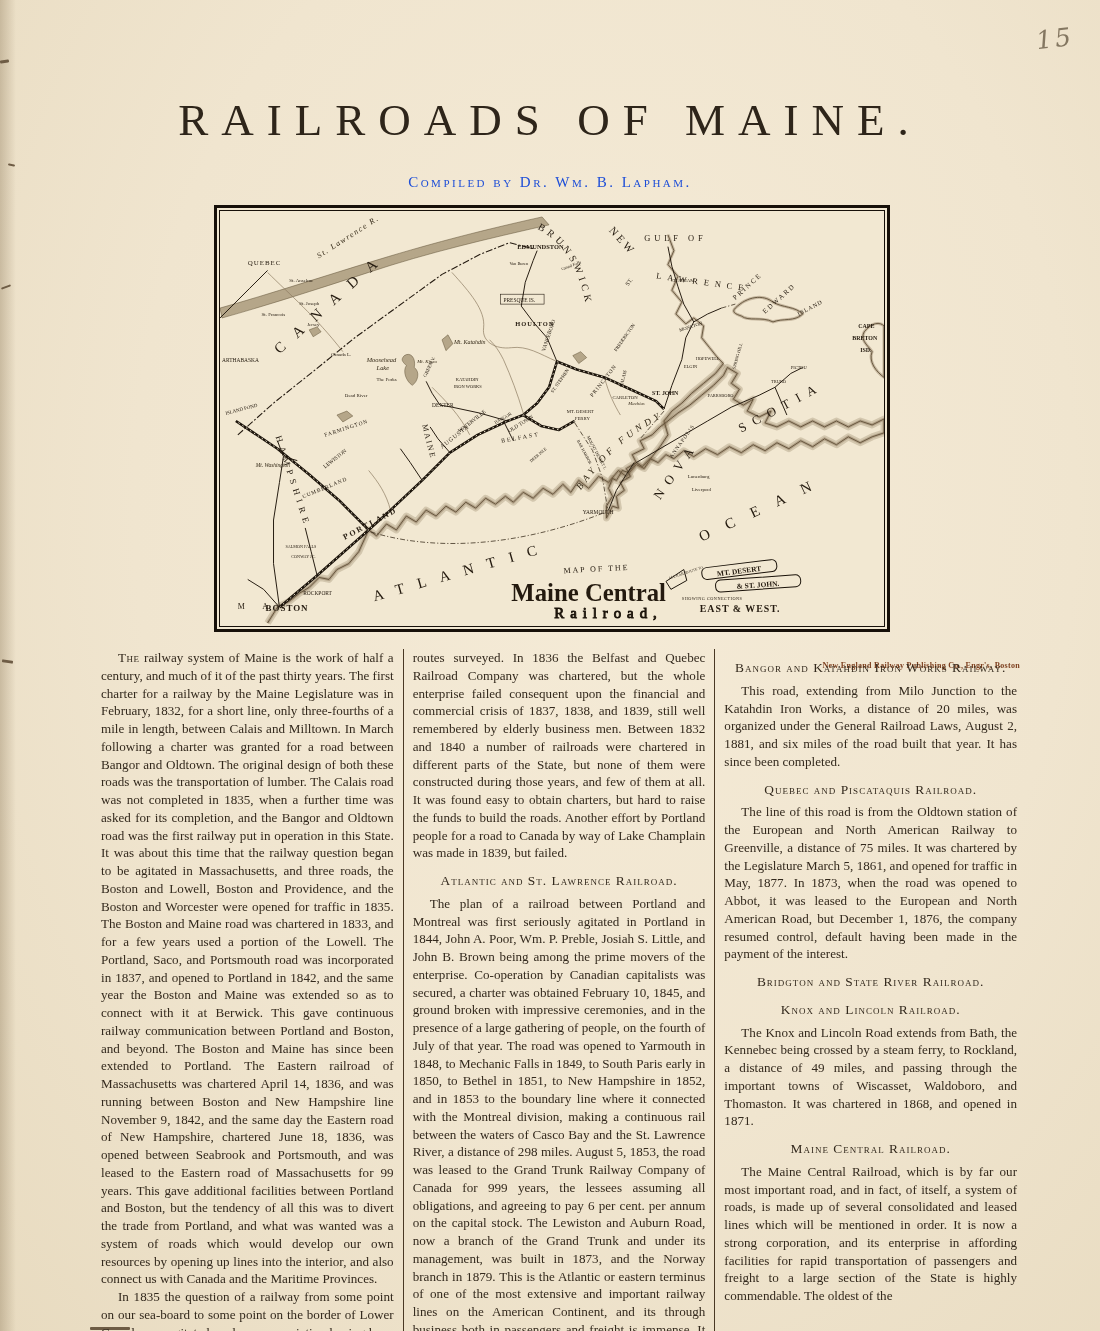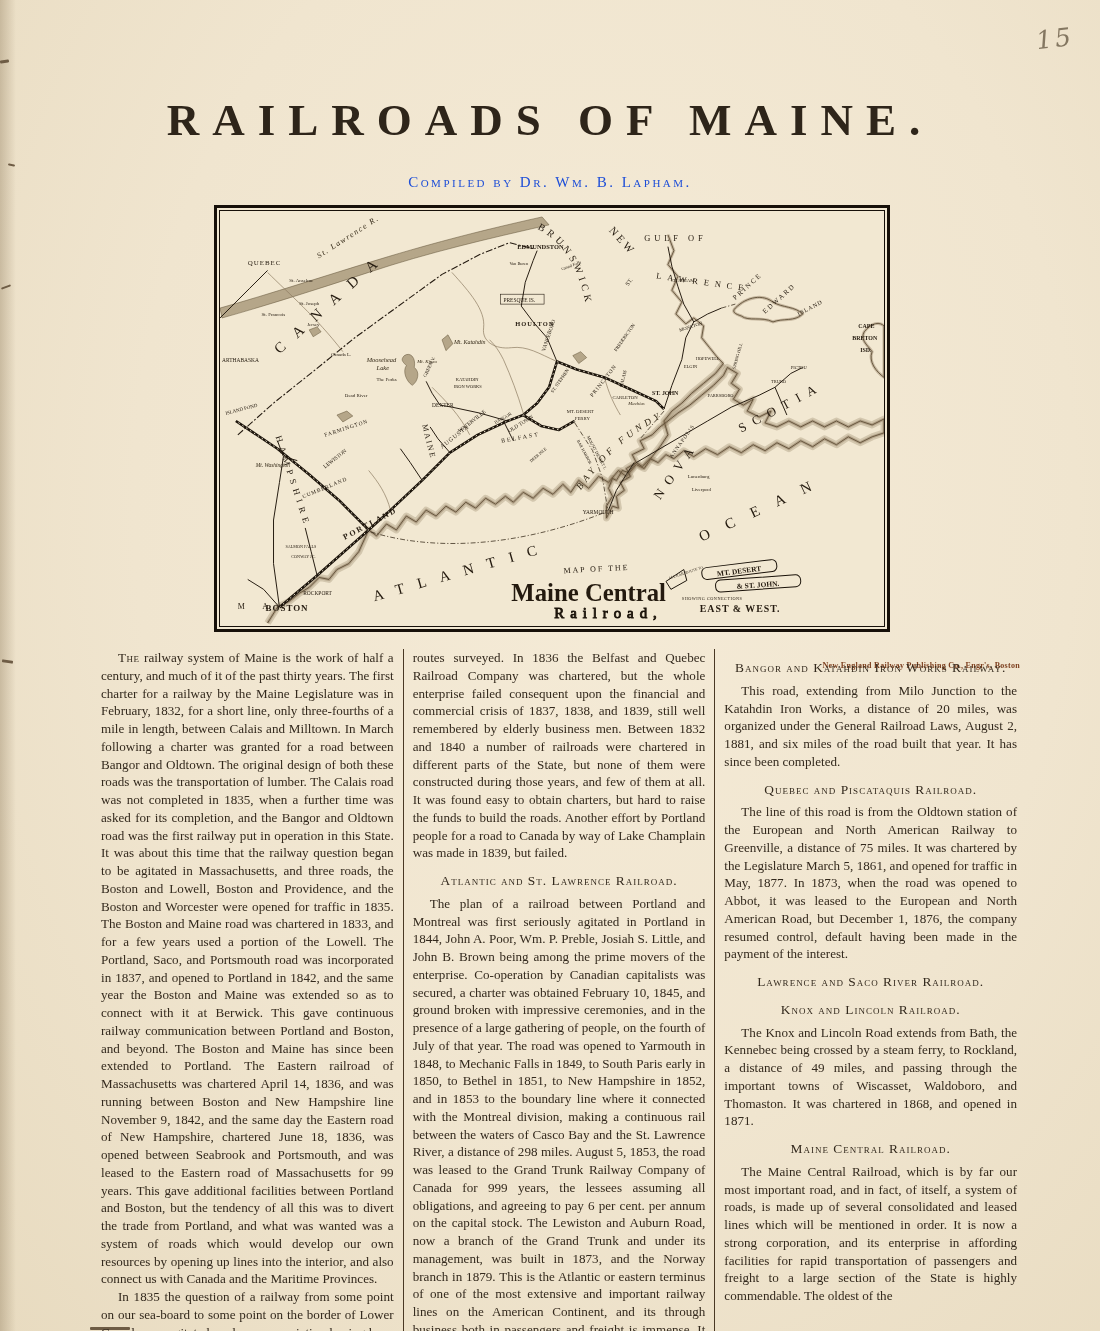--- a/index.html
+++ b/index.html
@@ -7,21 +7,21 @@
     width:1100px;height:1331px;position:relative;overflow:hidden;
     background:radial-gradient(ellipse at 55% 38%, #f5ebd7 0%, #f0e5cf 55%, #e8dbc0 100%);
     font-family:"Liberation Serif", serif;color:#33291d;
   }
   .edge-shadow{position:absolute;left:0;top:0;bottom:0;width:16px;
     background:linear-gradient(to right, rgba(110,88,55,.28), rgba(110,88,55,0));}
   .mark{position:absolute;background:#6e5c45;border-radius:1px}
   .hand-number{position:absolute;top:24px;left:1036px;font-family:"DejaVu Serif",serif;
     font-style:italic;font-size:25px;color:#847761;transform:rotate(-7deg);letter-spacing:3px}
   .page-title{position:absolute;top:94px;left:0;width:100%;text-align:center;margin:0;
-    font-size:45px;font-weight:700;letter-spacing:13px;color:#2e251a}
+    font-size:45px;font-weight:400;letter-spacing:13px;color:#2e251a}
   .byline{position:absolute;top:174px;left:0;width:100%;text-align:center;
     font-variant:small-caps;font-size:15px;letter-spacing:2.5px;color:#1d4ed8}
   .map-frame{position:absolute;left:214px;top:205px;width:676px;height:427px;
     box-sizing:border-box;border:3px solid #171009;background:#f2e8d2;padding:2px}
   .map-inner{width:100%;height:100%;box-sizing:border-box;border:1px solid #171009}
   .map-inner svg{display:block}
   .map-credit{position:absolute;left:600px;top:661px;width:420px;text-align:right;
     font-size:8px;font-weight:bold;color:#7e4120;letter-spacing:.3px}
   .cols{position:absolute;left:92px;top:649px;width:934px;display:flex;align-items:stretch}
   .col{width:296px;padding:0 9px;font-size:13.1px;line-height:17.75px;text-align:justify;color:#33291d}
@@ -248,20 +248,20 @@
   <div class="col mid">
     <p class="cont">routes surveyed.  In 1836 the Belfast and Quebec Railroad Company was chartered, but the whole enterprise failed consequent upon the financial and commercial crisis of 1837, 1838, and 1839, still well remembered by elderly business men.  Between 1832 and 1840 a number of railroads were chartered in different parts of the State, but none of them were constructed during those years, and few of them at all.  It was found easy to obtain charters, but hard to raise the funds to build the roads. Another effort by Portland people for a road to Canada by way of Lake Champlain was made in 1839, but failed.</p>
     <div class="chead">Atlantic and St. Lawrence Railroad.</div>
     <p>The plan of a railroad between Portland and Montreal was first seriously agitated in Portland in 1844, John A. Poor, Wm. P. Preble, Josiah S. Little, and John B. Brown being among the prime movers of the enterprise.  Co-operation by Canadian capitalists was secured, a charter was obtained February 10, 1845, and ground broken with impressive ceremonies, and in the presence of a large gathering of people, on the fourth of July of that year. The road was opened to Yarmouth in 1848, to Mechanic Falls in 1849, to South Paris early in 1850, to Bethel in 1851, to New Hampshire in 1852, and in 1853 to the boundary line where it connected with the Montreal division, making a continuous rail between the waters of Casco Bay and the St. Lawrence River, a distance of 298 miles.  August 5, 1853, the road was leased to the Grand Trunk Railway Company of Canada for 999 years, the lessees assuming all obligations, and agreeing to pay 6 per cent. per annum on the capital stock.  The Lewiston and Auburn Road, now a branch of the Grand Trunk and under its management, was built in 1873, and the Norway branch in 1879.  This is the Atlantic or eastern terminus of one of the most extensive and important railway lines on the American Continent, and its through business both in passengers and freight is immense.  It affords good railway facilities for parts of the counties of Cumberland, Androscoggin, and Oxford, more especially the latter.  The cars of the Rumford Falls and Buckfield Railroad, are drawn over the Grand Trunk to Mechanic Falls, where the former road diverges.  It also affords</p>
   </div>
   <div class="col">
     <div class="chead">Bangor and Katahdin Iron Works Railway.</div>
     <p>This road, extending from Milo Junction to the Katahdin Iron Works, a distance of 20 miles, was organized under the General Railroad Laws, August 2, 1881, and six miles of the road built that year.  It has since been completed.</p>
     <div class="chead">Quebec and Piscataquis Railroad.</div>
     <p>The line of this road is from the Oldtown station of the European and North American Railway to Greenville, a distance of 75 miles.  It was chartered by the Legislature March 5, 1861, and opened for traffic in May, 1877.  In 1873, when the road was opened to Abbot, it was leased to the European and North American Road, but December 1, 1876, the company resumed control, default having been made in the payment of the interest.</p>
-    <div class="chead">Lawrence and Saco River Railroad.</div>
+    <div class="chead">Bridgton and State River Railroad.</div>
     <div class="chead">Knox and Lincoln Railroad.</div>
     <p>The Knox and Lincoln Road extends from Bath, the Kennebec being crossed by a steam ferry, to Rockland, a distance of 49 miles, and passing through the important towns of Wiscasset, Waldoboro, and Thomaston.  It was chartered in 1868, and opened in 1871.</p>
     <div class="chead">Maine Central Railroad.</div>
     <p>The Maine Central Railroad, which is by far our most important road, and in fact, of itself, a system of roads, is made up of several consolidated and leased lines which will be mentioned in order.  It is now a strong corporation, and its enterprise in affording facilities for rapid transportation of passengers and freight to a large section of the State is highly commendable.  The oldest of the</p>
 
   </div>
 </div>
 
 </body></html>

